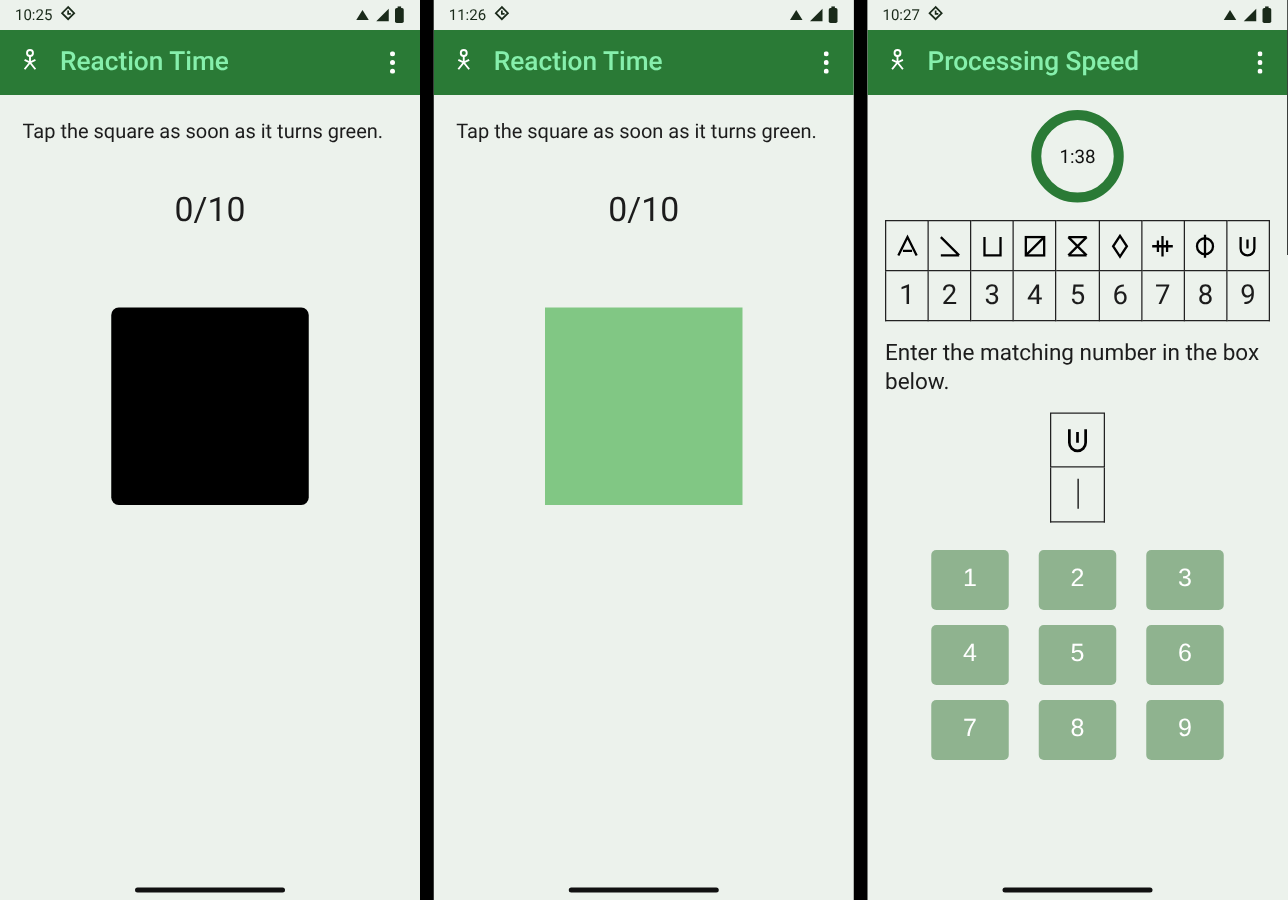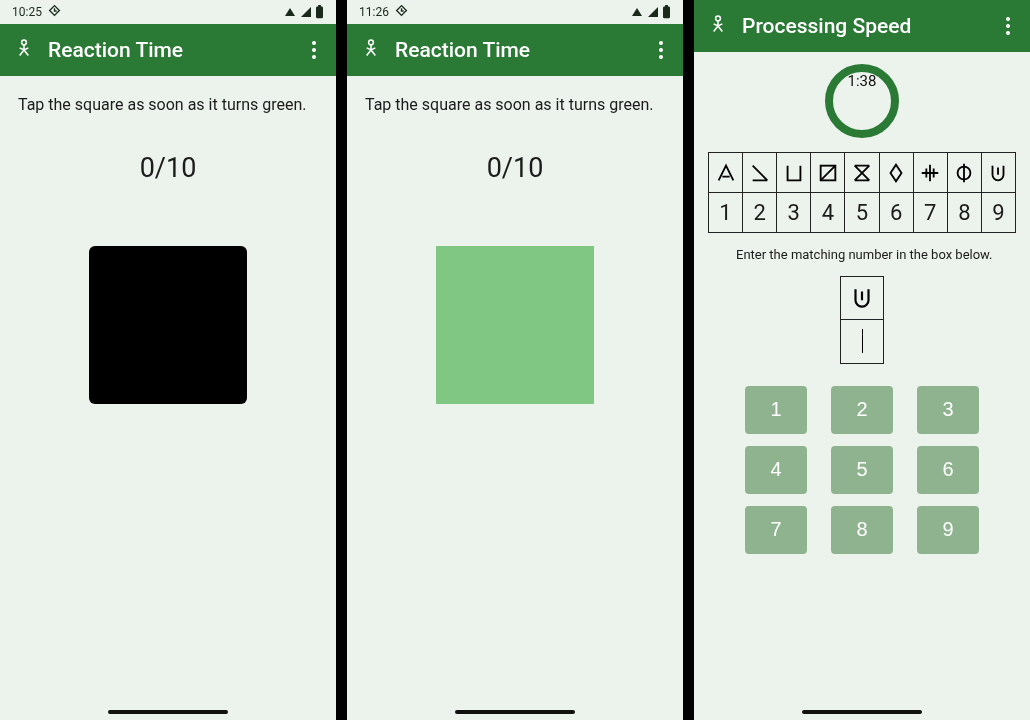--- a/index.html
+++ b/index.html
@@ -3,40 +3,40 @@
 <meta charset="utf-8">
 <style>
   * { box-sizing: border-box; margin: 0; padding: 0; }
   html, body { width: 1030px; height: 720px; background: #000; font-family: Roboto, -apple-system, sans-serif; overflow: hidden; }
   .screens { display: flex; gap: 11px; width: 1030px; height: 720px; }
   .phone { width: 336px; height: 720px; background: #ecf2ec; position: relative; border-radius: 0; overflow: hidden; }
   .status-bar { height: 24px; display: flex; align-items: center; justify-content: space-between; padding: 0 12px; font-size: 12px; color: #1a2a1a; background: #ecf2ec; }
   .status-left { display: flex; align-items: center; gap: 6px; }
   .status-right { display: flex; align-items: center; gap: 2px; }
   .status-right svg { display: block; }
-  .app-bar { height: 52px; background: #2a7a36; display: flex; align-items: center; padding: 0 10px; color: #ffffff; }
+  .app-bar { height: 52px; background: #2a7a36; display: flex; align-items: center; padding: 0 10px; color: #86efac; }
   .app-bar .app-icon { width: 28px; height: 28px; margin-right: 10px; display:flex; align-items:center; justify-content:center;}
   .app-bar .title { font-size: 21px; font-weight: 500; flex: 1; }
   .app-bar .more { width: 24px; height: 24px; display: flex; align-items: center; justify-content: center; }
   .content { padding: 18px 18px 0 18px; color: #1c1c1c; }
   .instruction { font-size: 16px; line-height: 1.35; }
   .progress { text-align: center; font-size: 27px; margin-top: 36px; }
   .square-wrap { display: flex; justify-content: center; margin-top: 62px; }
   .square { width: 158px; height: 158px; border-radius: 6px; }
   .square.black { background: #000; }
   .square.green { background: #81c784; border-radius: 0; }
   .home-indicator { position: absolute; bottom: 6px; left: 50%; transform: translateX(-50%); width: 120px; height: 4px; background: #111; border-radius: 2px; }
 
   
   .timer-wrap { display:flex; justify-content:center; margin-top:6px;}
-  .timer-ring { width: 74px; height: 74px; border-radius: 50%; border: 8px solid #2a7a36; display: flex; align-items: flex-start; justify-content: center; font-size: 15px; color:#111; background: #ecf2ec;}
+  .timer-ring { width: 74px; height: 74px; border-radius: 50%; border: 8px solid #2a7a36; display: flex; align-items: center; justify-content: center; font-size: 15px; color:#111; background: #ecf2ec;}
   .key-table { margin-top: 14px; border-collapse: collapse; width: 100%; }
   .key-table td { border: 1px solid #222; width: 11.1%; height: 40px; text-align: center; vertical-align: middle; font-size: 22px; }
   .key-table tr:first-child td svg { display:block; margin:0 auto;}
-  .prompt-text { font-size: 13px; line-height: 1.3; margin-top: 14px; margin-left: 28px; }
+  .prompt-text { font-size: 18px; line-height: 1.3; margin-top: 14px; }
   .answer-block { display:flex; justify-content:center; margin-top:12px;}
   .answer-cells { display:flex; flex-direction:column; }
   .answer-cells .cell { width: 44px; height: 44px; border: 1px solid #222; display:flex; align-items:center; justify-content:center; font-size:22px;}
   .answer-cells .cell + .cell { border-top: none; }
   .cursor { width: 1px; height: 24px; background: #000; animation: blink 1s steps(1) infinite;}
   @keyframes blink { 50% { opacity: 0; } }
   .numpad { display:grid; grid-template-columns: repeat(3, 62px); gap: 12px 24px; justify-content:center; margin-top: 22px;}
   .numkey { width:62px; height:48px; background:#8fb38f; color:#fff; font-size:20px; border-radius:4px; display:flex; align-items:center; justify-content:center; border:none; cursor:pointer;}
   .content3 { padding: 6px 14px 0 14px; color:#1c1c1c;}
 </style>
@@ -139,20 +139,43 @@
       <div class="instruction">Tap the square as soon as it turns green.</div>
       <div class="progress">0/10</div>
       <div class="square-wrap">
         <div class="square green"></div>
       </div>
     </div>
     <div class="home-indicator"></div>
   </div>
 
   <div class="phone">
+    <div class="status-bar">
+      <div class="status-left">
+        <span>10:27</span>
+        <span>
+          <svg width="13" height="13" viewBox="0 0 24 24" fill="none" stroke="#1a2a1a" stroke-width="2.5">
+              <path d="M12 3 L3 12 L12 21 L21 12 Z"></path>
+              <path d="M12 8v5h4"></path>
+            </svg>
+        </span>
+      </div>
+      <div class="status-right">
+        <svg width="14" height="12" viewBox="0 0 24 24" fill="#1a2a1a">
+            <path d="M2 20 L22 20 L12 4 Z"></path>
+          </svg>
+        <svg width="14" height="12" viewBox="0 0 24 24" fill="#1a2a1a">
+            <path d="M2 22 L22 22 L22 2 Z"></path>
+          </svg>
+        <svg width="9" height="14" viewBox="0 0 12 20" fill="#1a2a1a">
+            <rect x="1" y="2" width="10" height="17" rx="2"></rect>
+            <rect x="4" y="0" width="4" height="3"></rect>
+          </svg>
+      </div>
+    </div>
     <div class="app-bar">
       <span class="app-icon">
         <svg width="26" height="26" viewBox="0 0 24 24" fill="none" stroke="#fff" stroke-width="1.4">
             <circle cx="12" cy="5" r="2.2"></circle>
             <path d="M12 7v5l-4 5M12 12l4 5M8 10l4 2 4-2"></path>
           </svg>
       </span>
       <span class="title">Processing Speed</span>
       <span class="more">
         <svg width="4" height="18" viewBox="0 0 4 18" fill="#fff">

